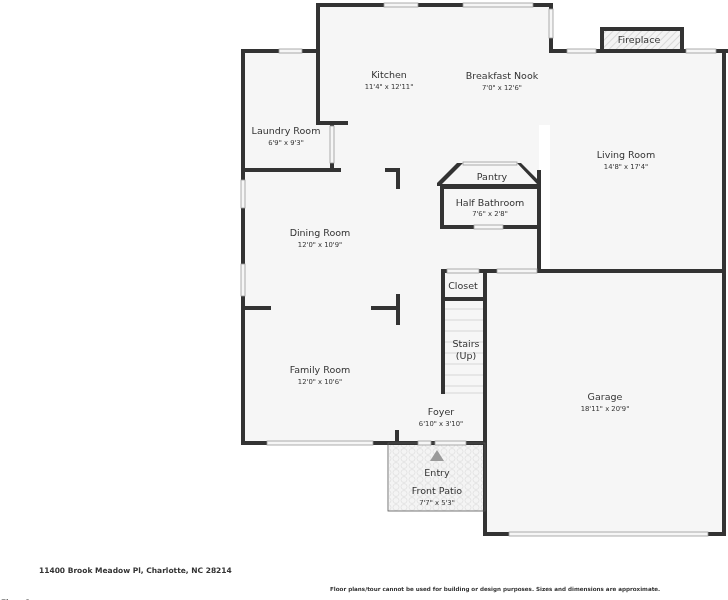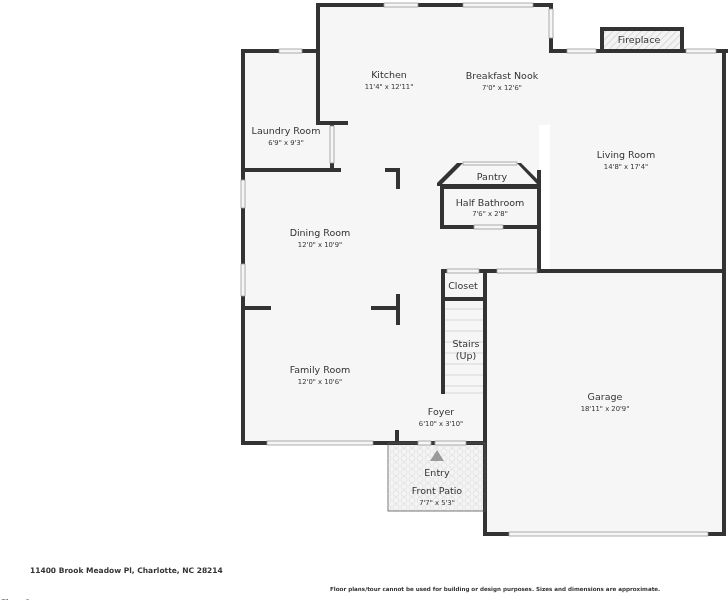--- a/index.html
+++ b/index.html
@@ -4,21 +4,21 @@
 <style>
   html, body { margin: 0; padding: 0; background: #ffffff; }
   body { width: 728px; height: 600px; position: relative; overflow: hidden; font-family: "DejaVu Sans", sans-serif; }
   #plan { position: absolute; left: 0; top: 0; width: 728px; height: 600px; }
   .room-fill { fill: #f6f6f6; }
   .wall { fill: #333333; }
   .win { fill: #f6f6f6; stroke: #9a9a9a; stroke-width: 0.8; }
   .rname { font-family: "DejaVu Sans", sans-serif; font-size: 9.5px; fill: #333; text-anchor: middle; }
   .rdim { font-family: "DejaVu Sans", sans-serif; font-size: 6.8px; fill: #333; text-anchor: middle; }
   .stair { stroke: #cfcfcf; stroke-width: 0.8; }
-  .footer-address { position: absolute; left: 1px; top: 566px; font-size: 7.5px; color: #333; font-weight: bold; padding-left: 29px; }
+  .footer-address { position: absolute; left: 10px; top: 566px; font-size: 7.5px; color: #333; font-weight: bold; padding-left: 29px; }
   .footer-floor { position: absolute; left: 1px; top: 582px; font-size: 7.5px; color: #333; font-weight: bold; margin-top: 16px; }
   .footer-disclaimer { position: absolute; left: 330px; top: 586px; font-size: 5.6px; color: #333; font-weight: bold; white-space: nowrap; }
 </style>
 </head>
 <body>
 
 <svg id="plan" viewBox="0 0 728 600" xmlns="http://www.w3.org/2000/svg">
   <defs>
     <pattern id="hatch" width="5" height="5" patternUnits="userSpaceOnUse" patternTransform="rotate(45)">
       <rect width="5" height="5" fill="#f3f3f3"></rect>

